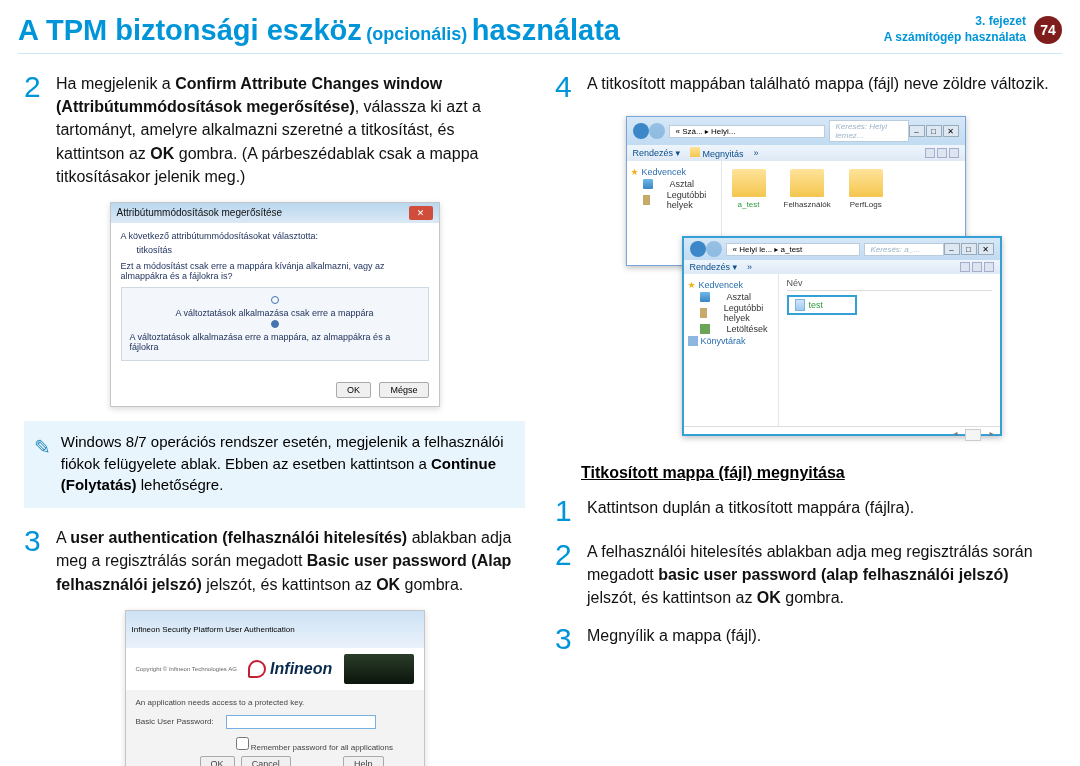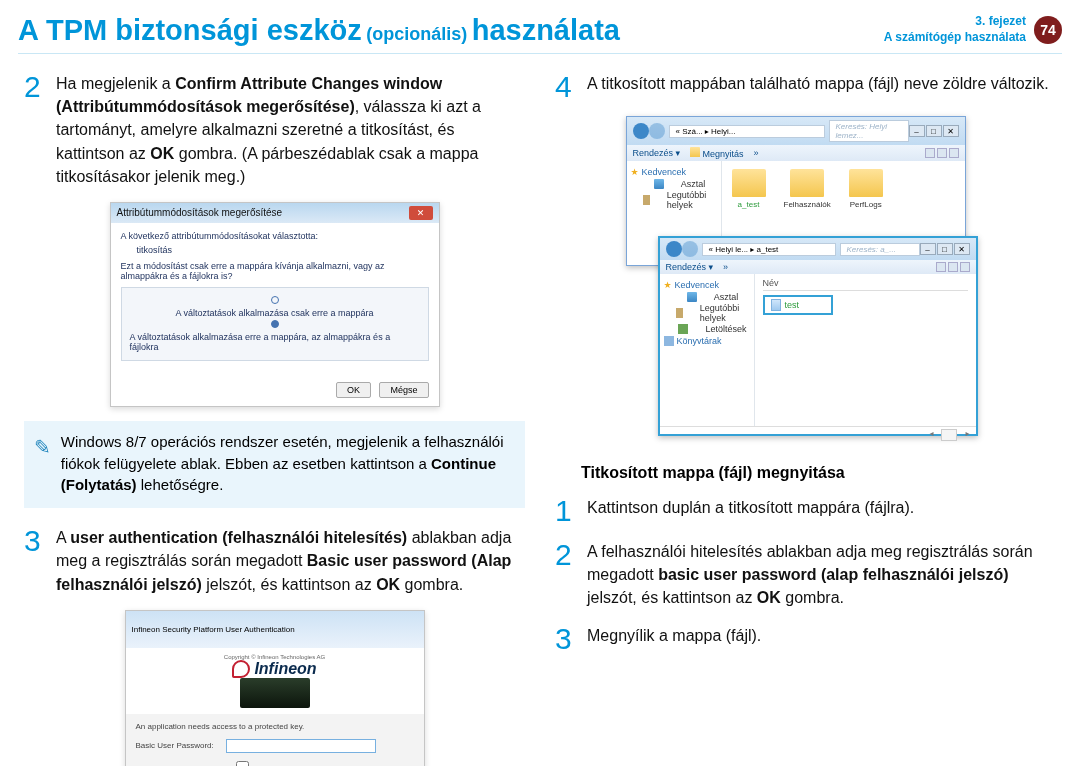--- a/index.html
+++ b/index.html
@@ -61,21 +61,21 @@
   .note-box {
     background: #e9f5fc;
     display: flex;
     gap: 10px;
     padding: 10px 14px 12px 10px;
     margin: 8px 0 18px 0;
     font-size: 15px;
     line-height: 1.45;
   }
   .note-icon { color: #2a8bc0; font-size: 20px; margin-top: 2px; }
-  .subheading { font-size: 16px; font-weight: bold; margin: 18px 0 14px 26px; }
+  .subheading { font-size: 16px; font-weight: bold; margin: 18px 0 14px 26px; text-decoration: underline; }
 
   
   .shot-frame {
     border: 1px solid #c5c5c5;
     background: #fff;
     box-shadow: 0 2px 6px rgba(0,0,0,.15);
     margin: 8px auto 14px;
   }
   .shot1 { width: 330px; }
   .shot1 .titlebar {
@@ -90,49 +90,49 @@
     background:#f3f6fa; border:1px solid #cfd9e4; padding:6px 8px; margin:6px 0; font-size:9px;
   }
   .radio-row { display:flex; align-items:center; gap:4px; margin:2px 0;flex-direction:column;}
   .radio-dot { width:8px; height:8px; border:1px solid #4573b0; border-radius:50%; display:inline-block;}
   .radio-dot.sel { background:#4573b0;}
   .shot1 .btns { text-align:right; padding:4px 10px 8px;}
   .winbtn { display:inline-block; font-size:9px; background:#f0f0f0; border:1px solid #aaa; padding:2px 10px; margin-left:4px; border-radius:2px;}
 
   .shot2 { width: 300px; }
   .shot2 .ttl { background:linear-gradient(#cde2f5,#eaf2fb); font-size:8px; padding:14px 6px;}
-  .shot2 .logo-area { display:flex; justify-content:space-between; align-items:center; padding:6px 10px;flex-direction:column;}
+  .shot2 .logo-area { display:flex; justify-content:space-between; align-items:center; padding:6px 10px;}
   .infineon { display:flex; align-items:center; gap:4px;}
   .inf-circ { width:18px; height:18px; border:2px solid #c32032; border-radius:50% 50% 50% 10%;}
   .inf-text { font-style:italic; font-size:16px; color:#0a2a4d; font-weight:bold;}
   .chip { width:70px; height:30px; background:linear-gradient(#2a3d2a,#0c150c); border-radius:2px;}
   .shot2 .f { background:#f3f3f3; padding:8px 10px; font-size:8px; color:#444;}
   .inputbox { width:150px; height:14px; border:1px solid #77b0e0; background:#fff; display:inline-block; vertical-align:middle; margin-left:10px;}
   .shot2 .btns { text-align:left; padding:4px 0 0 60px;}
 
   .shot3wrap { position:relative; width:360px; height:330px; margin:10px auto;}
   .explorer {
     position:absolute; border:1px solid #7aa5d8; background:#fff;
     box-shadow: 0 2px 6px rgba(0,0,0,.25);
     font-size:9px;
   }
   .exp-a { top:0; left:0; width:340px; height:150px;}
-  .exp-b { top:120px; left:32px; width:320px; height:200px; border:2px solid #34a1d6;}
+  .exp-b { top:120px; left:56px; width:320px; height:200px; border:2px solid #34a1d6;}
   .exp-title { background:linear-gradient(#d7e8f7,#c1dbf2); padding:3px 6px; display:flex; align-items:center; }
   .nav-btn { width:16px; height:16px; border-radius:50%; background:#3c87c8; display:inline-block;}
   .crumb { background:#fff; border:1px solid #bcd; padding:1px 6px; font-size:8px; flex:1; margin:0 4px;}
   .search { background:#fff; border:1px solid #bcd; padding:1px 6px; font-size:8px; width:80px; color:#9db3c8; font-style:italic;}
   .winctrl { display:flex; gap:1px;}
   .winctrl span { width:16px; height:12px; background:#dde8f3; border:1px solid #9ab; font-size:8px; text-align:center; line-height:11px;}
   .toolbar { background:linear-gradient(#eef5fc,#dee9f6); padding:2px 6px; color:#0a4d8a; display:flex; align-items:center; gap:10px; font-size:9px;}
   .exp-body { display:flex; height:calc(100% - 44px);}
   .side { width:95px; border-right:1px solid #e0e6ec; padding:4px 4px; font-size:9px; color:#1a4a7a;}
   .side-h { color:#2a6eb0; margin:2px 0; display:flex; align-items:center; gap:3px;}
   .star { color:#f0b020;}
-  .side-item { margin:1px 0 1px 12px; display:flex; align-items:center; gap:17px; color:#333;justify-content:center;}
+  .side-item { margin:1px 0 1px 12px; display:flex; align-items:center; gap:17px; color:#333;}
   .ico { width:10px; height:10px; display:inline-block;}
   .ico-folder { background:linear-gradient(#ffe39a,#f4c64e); border-radius:1px 1px 0 0;}
   .ico-desk { background:linear-gradient(#6fb7e8,#3b86c4); border-radius:1px;}
   .files { flex:1; display:flex; gap:18px; padding:8px 10px; align-items:flex-start;}
   .fitem { text-align:center; font-size:8px; color:#333;}
   .fitem .big-folder { width:34px; height:28px; background:linear-gradient(#ffe39a,#f4c64e); border-radius:2px 2px 1px 1px; margin:0 auto 3px;}
   .green { color:#2e9c3d;}
   .filelist { flex:1; padding:4px 8px;}
   .filelist-h { font-size:9px; color:#555; border-bottom:1px solid #ddd; padding-bottom:2px; margin-bottom:4px;}
   .filebox { border:2px solid #34a1d6; padding:2px 6px; margin:4px 0; display:flex; align-items:center; gap:4px; width:70px;}

